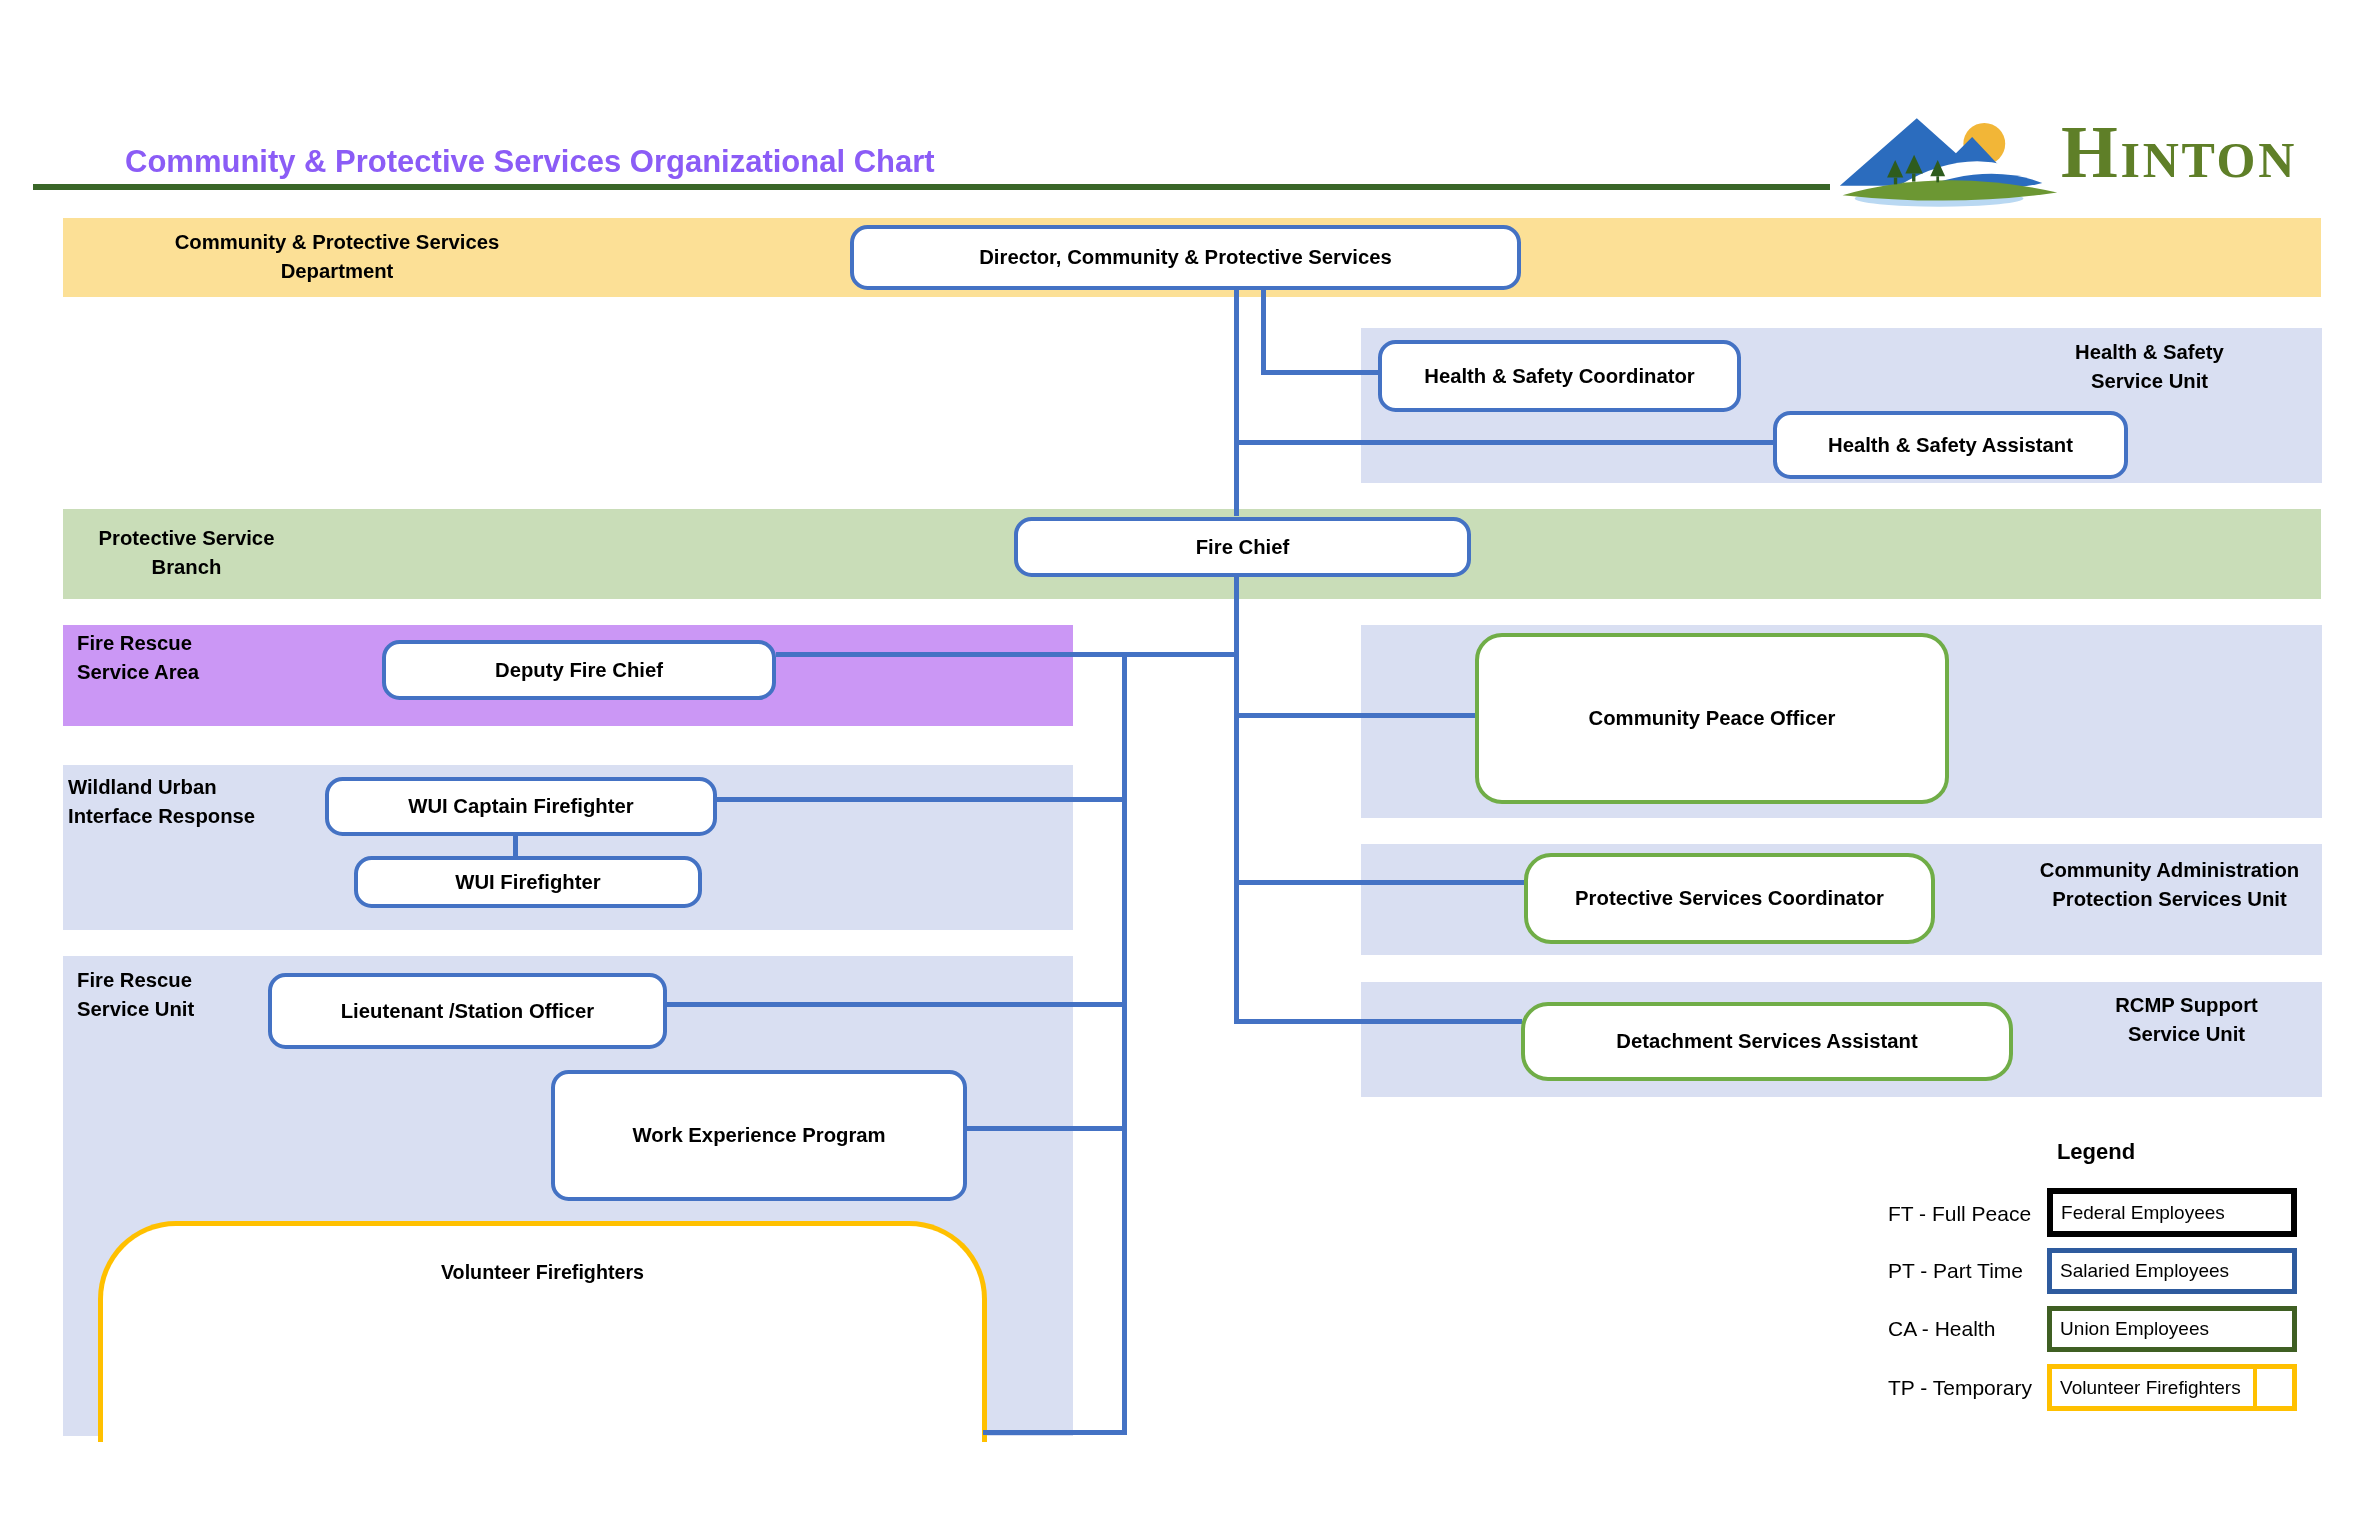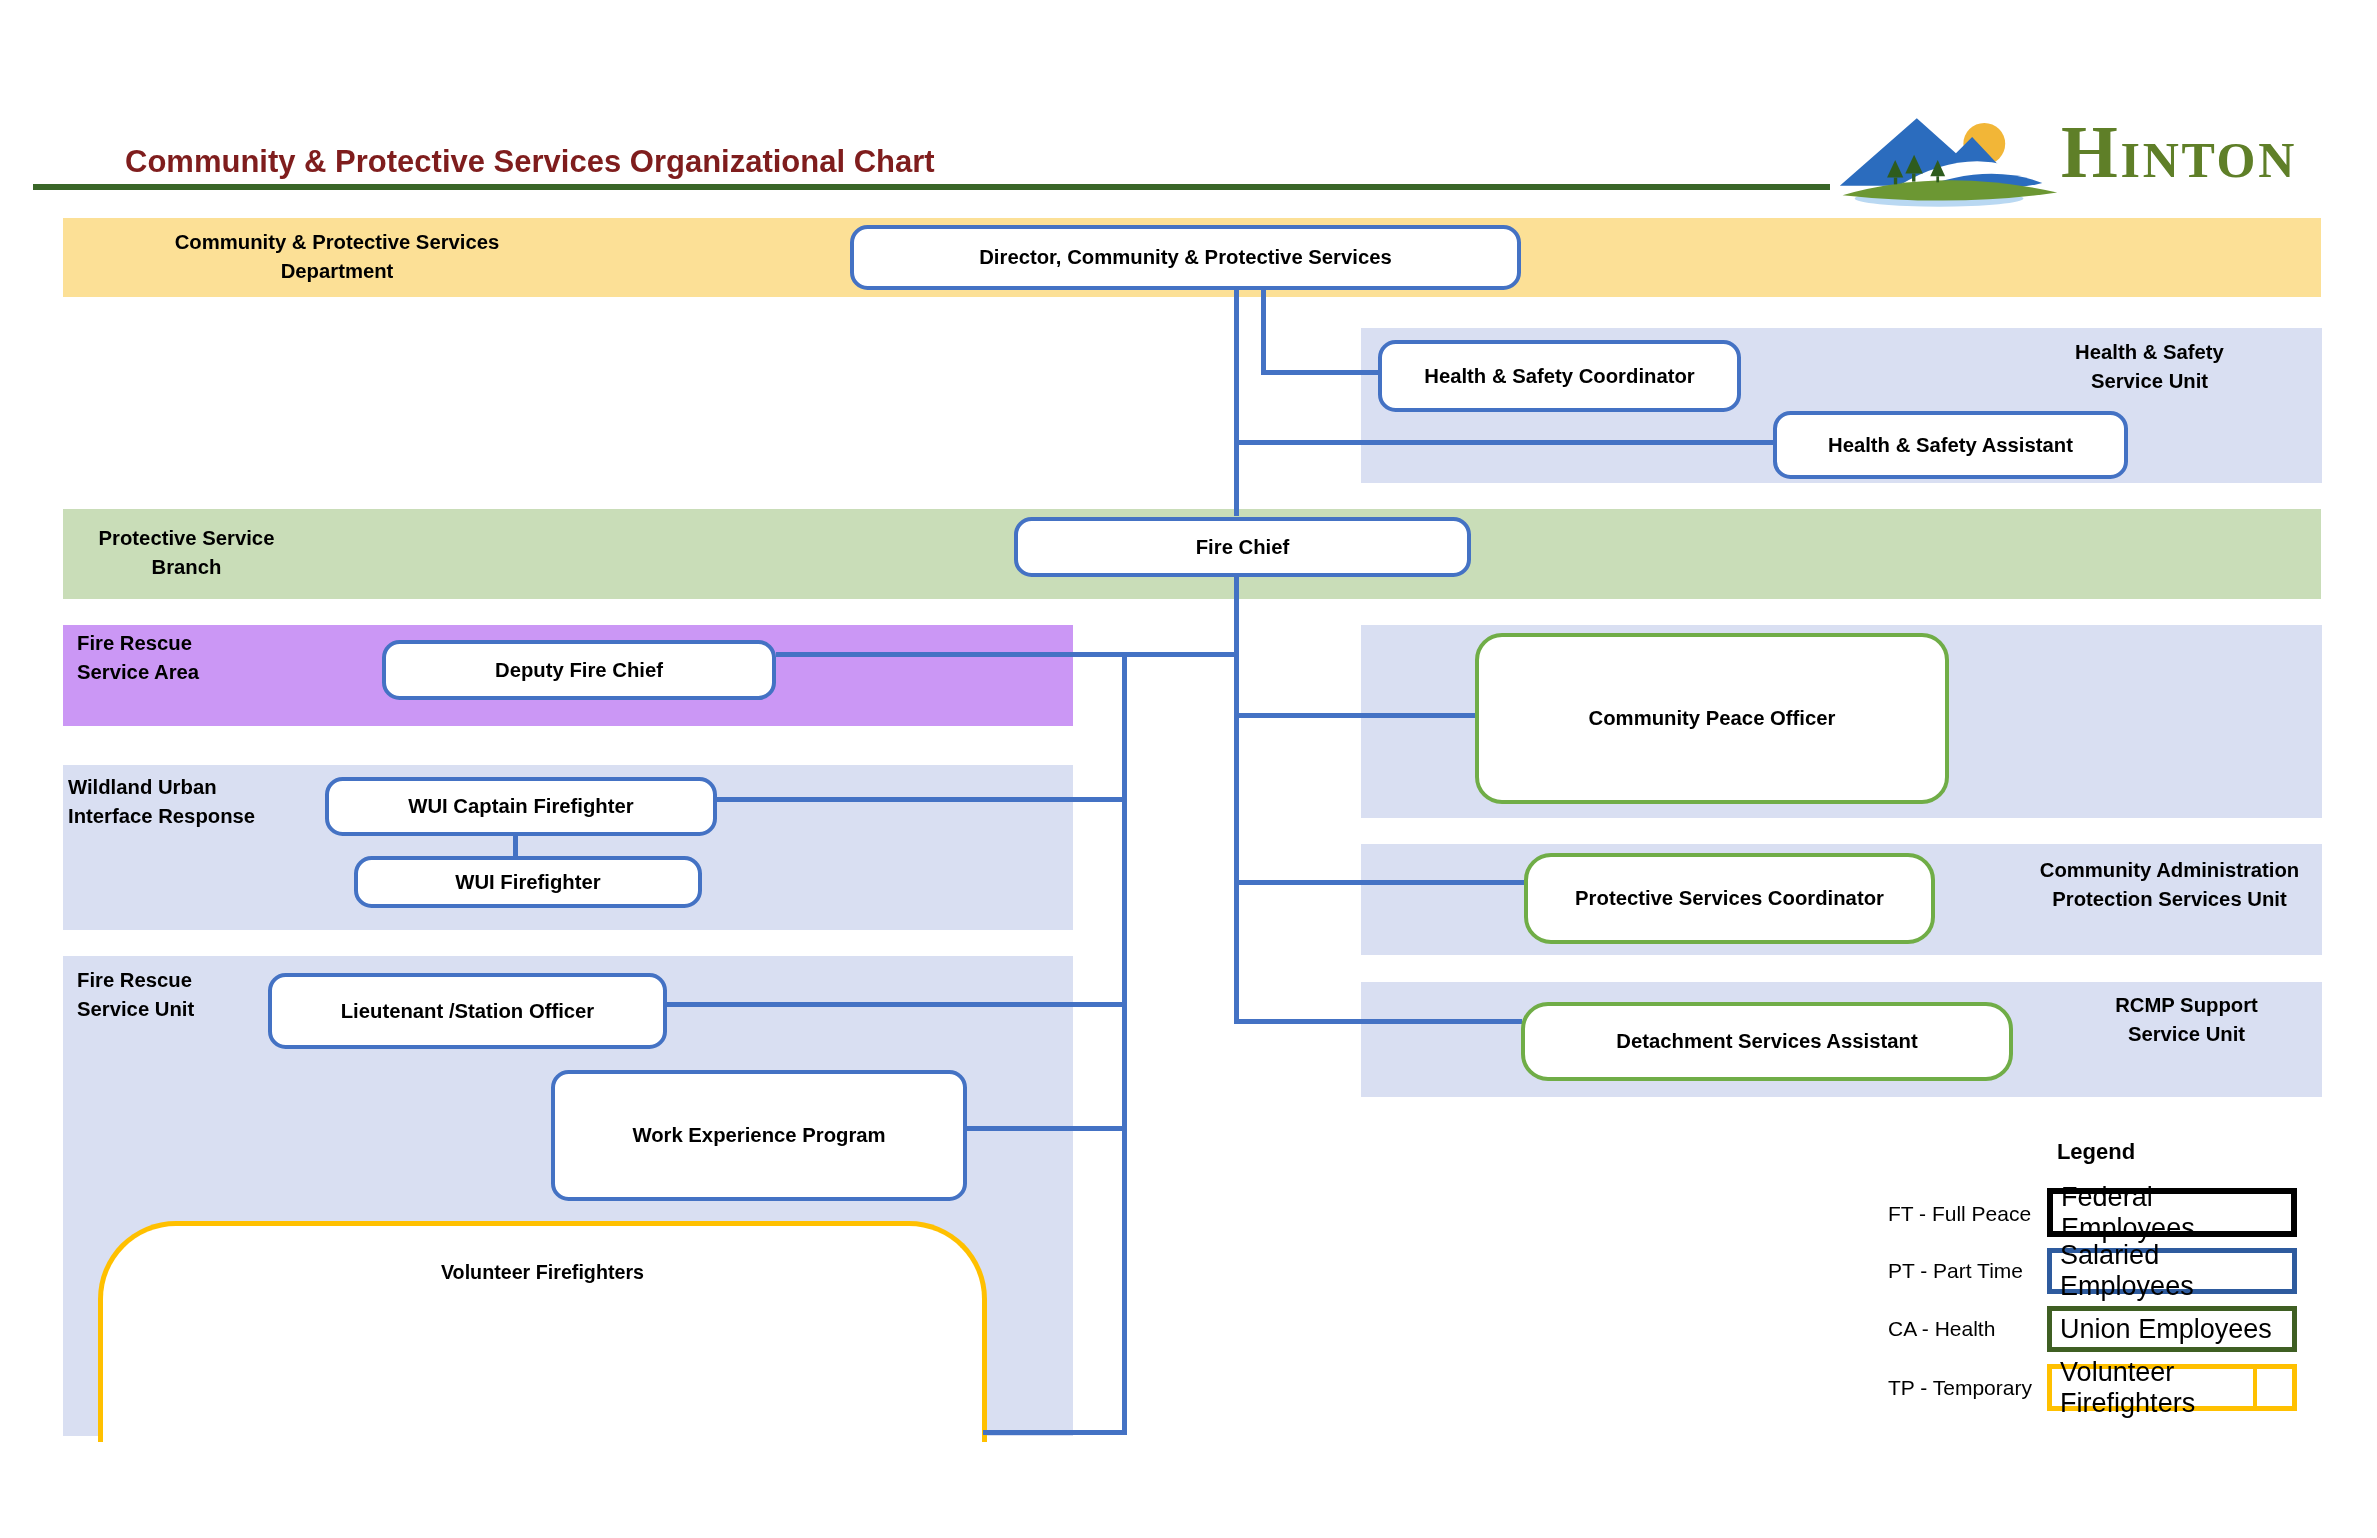--- a/index.html
+++ b/index.html
@@ -16,31 +16,31 @@
     position:absolute;background:#ffffff;display:flex;align-items:center;justify-content:center;
     text-align:center;font-weight:bold;font-size:20.3px;line-height:24.4px;z-index:3;
   }
   .node.blue{border:4.1px solid #4472C4;border-radius:17.6px;}
   .node.greenb{border:4.1px solid #70AD47;border-radius:27px;}
   .hline,.vline{position:absolute;background:#4472C4;z-index:2;}
   .hline{height:4.7px;}
   .vline{width:4.7px;}
   .slabel{position:absolute;font-weight:bold;font-size:20.3px;line-height:29px;z-index:2;}
   .center{text-align:center;}
-  .title{position:absolute;font-weight:bold;font-size:31px;color:#7f1d1d;white-space:nowrap;}
+  .title{position:absolute;font-weight:bold;font-size:31px;color:#8b5cf6;white-space:nowrap;}
   .rule{position:absolute;background:#3A6628;}
   .volunteer{
     position:absolute;background:#ffffff;border:5.4px solid #FFC000;border-bottom:none;
     border-radius:78px 78px 0 0;z-index:3;display:flex;justify-content:center;align-items:flex-start;
   }
   .volunteer span{font-weight:bold;font-size:19.7px;margin-top:35px;}
   .legend-head{position:absolute;font-weight:bold;font-size:22px;z-index:2;}
   .legend-abbr{position:absolute;font-size:21px;z-index:2;display:flex;align-items:center;}
   .legend-box{
-    position:absolute;background:#fff;font-size:27px;display:flex;align-items:center;
+    position:absolute;background:#fff;font-size:19px;display:flex;align-items:center;
     padding-left:8.1px;z-index:2;box-sizing:border-box;
   }
   .legend-box.lg-black{border:6.8px solid #000000;}
   .legend-box.lg-blue{border:5.4px solid #2E5B9E;}
   .legend-box.lg-green{border:5.4px solid #3F5F23;}
   .legend-box.lg-yellow{border:5.4px solid #FFC000;}
   .lg-divider{position:absolute;right:35px;top:0;bottom:0;width:4.1px;background:#FFC000;}
   .logo{position:absolute;display:flex;align-items:center;z-index:2;}
   .logo-text{
     font-family:"Liberation Serif","DejaVu Serif",serif;font-weight:bold;color:#5F7F28;

